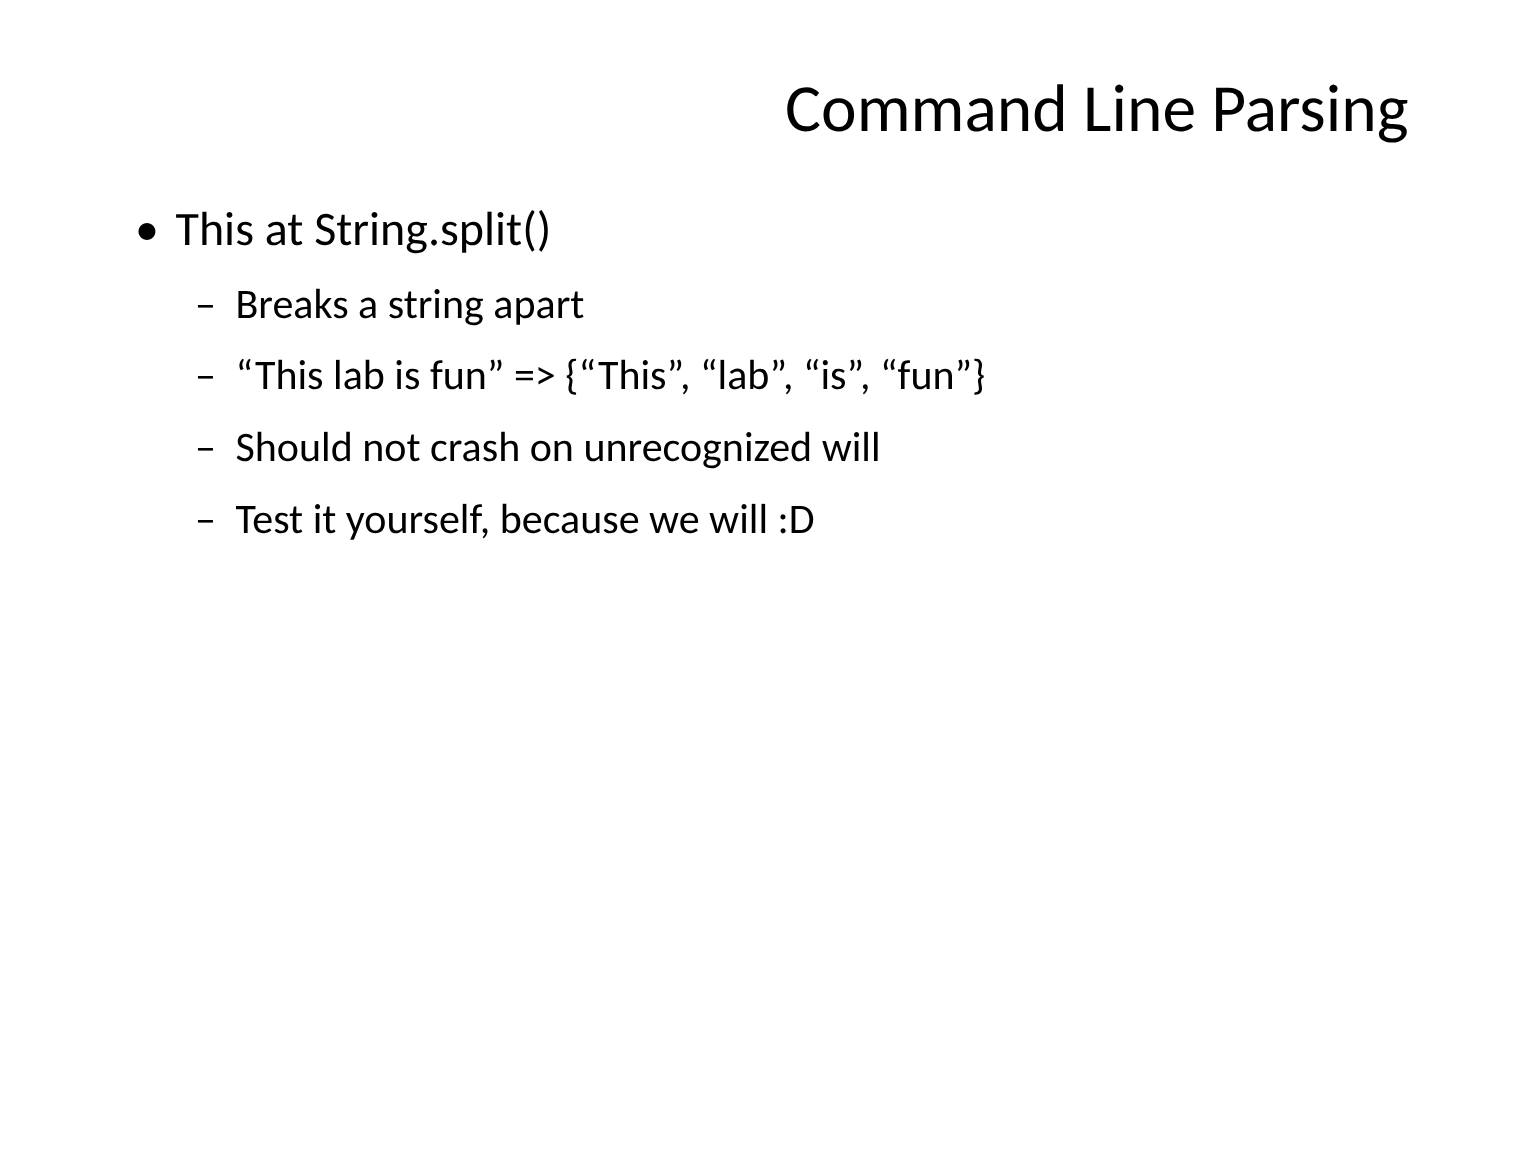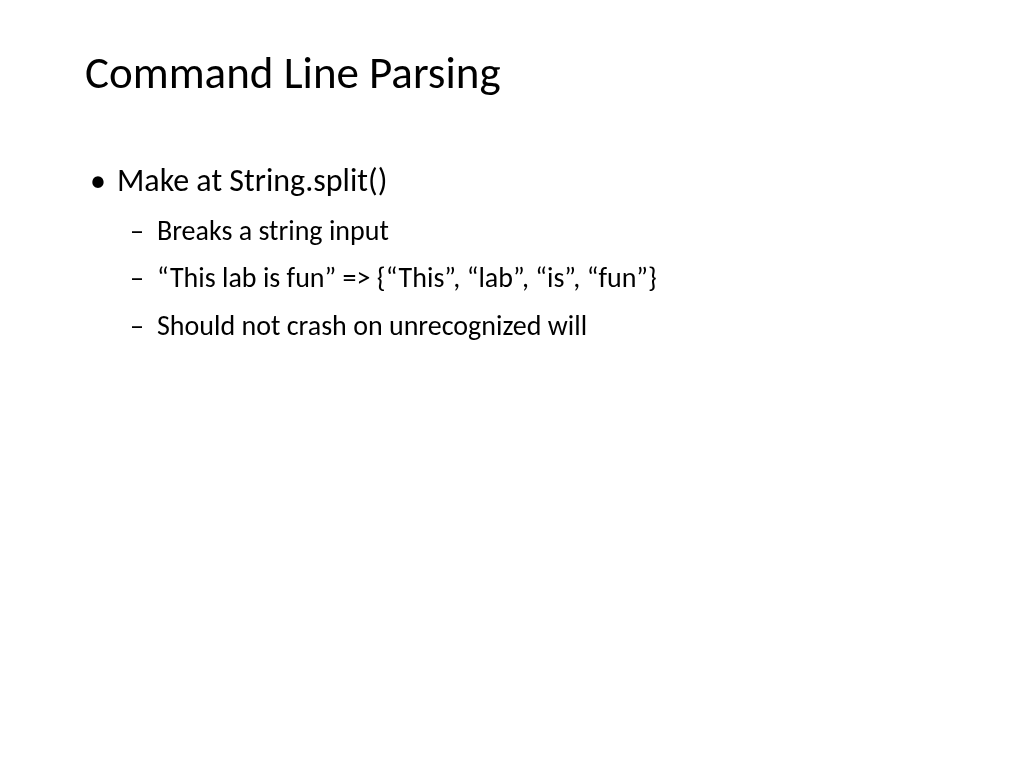--- a/index.html
+++ b/index.html
@@ -12,22 +12,22 @@
       height: 768px;
       background: #ffffff;
       font-family: Calibri, 'Segoe UI', Arial, sans-serif;
       color: #000000;
       padding: 30px 85px 30px 85px;
       overflow: hidden;
     }
     .slide-title {
       font-size: 45px;
       font-weight: 400;
-      text-align: left;
-      margin-bottom: 60px;
+      text-align: right;
+      margin-bottom: 32px;
       margin-top: 15px;
     }
     .bullet-list {
       list-style: none;
     }
     .bullet-level-1 {
       font-size: 32px;
       position: relative;
       padding-left: 32px;
       margin-bottom: 10px;
@@ -52,17 +52,18 @@
       left: 45px;
       font-size: 28px;
     }
   </style>
 </head>
 <body>
 
 <h1 class="slide-title">Command Line Parsing</h1>
 
 <ul class="bullet-list">
-  <li class="bullet-level-1">Make at String.split()</li>
-  <li class="bullet-level-2">Breaks a string input</li>
+  <li class="bullet-level-1">This at String.split()</li>
+  <li class="bullet-level-2">Breaks a string apart</li>
   <li class="bullet-level-2">“This lab is fun” =&gt; {“This”, “lab”, “is”, “fun”}</li>
   <li class="bullet-level-2">Should not crash on unrecognized will</li>
+  <li class="bullet-level-2">Test it yourself, because we will :D</li>
 </ul>
 
 </body></html>

